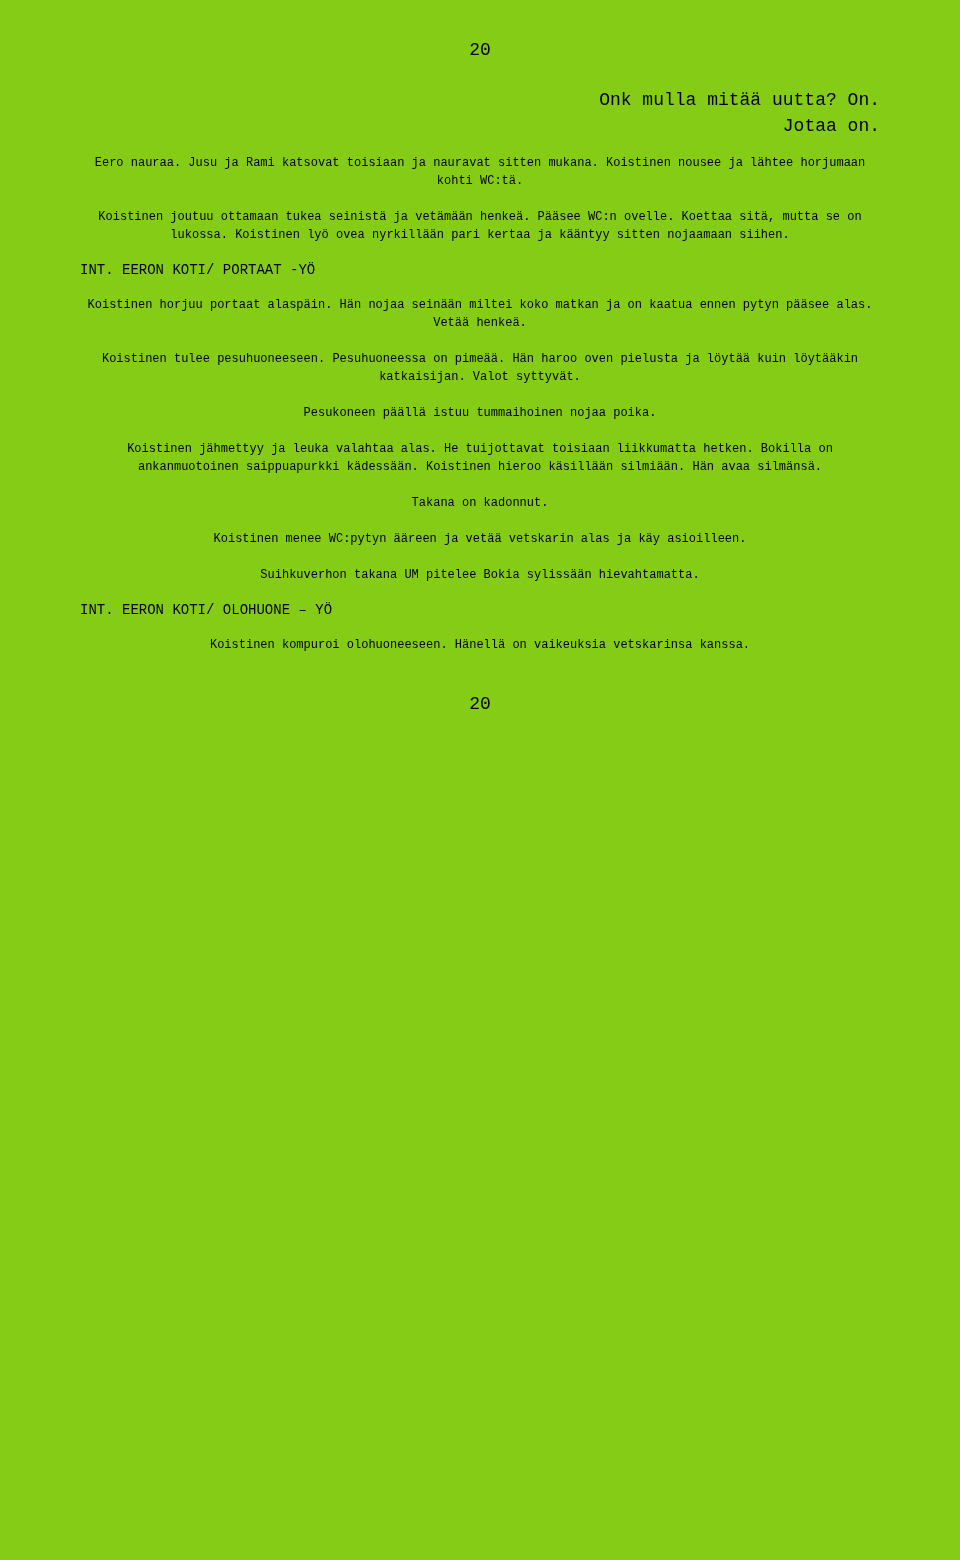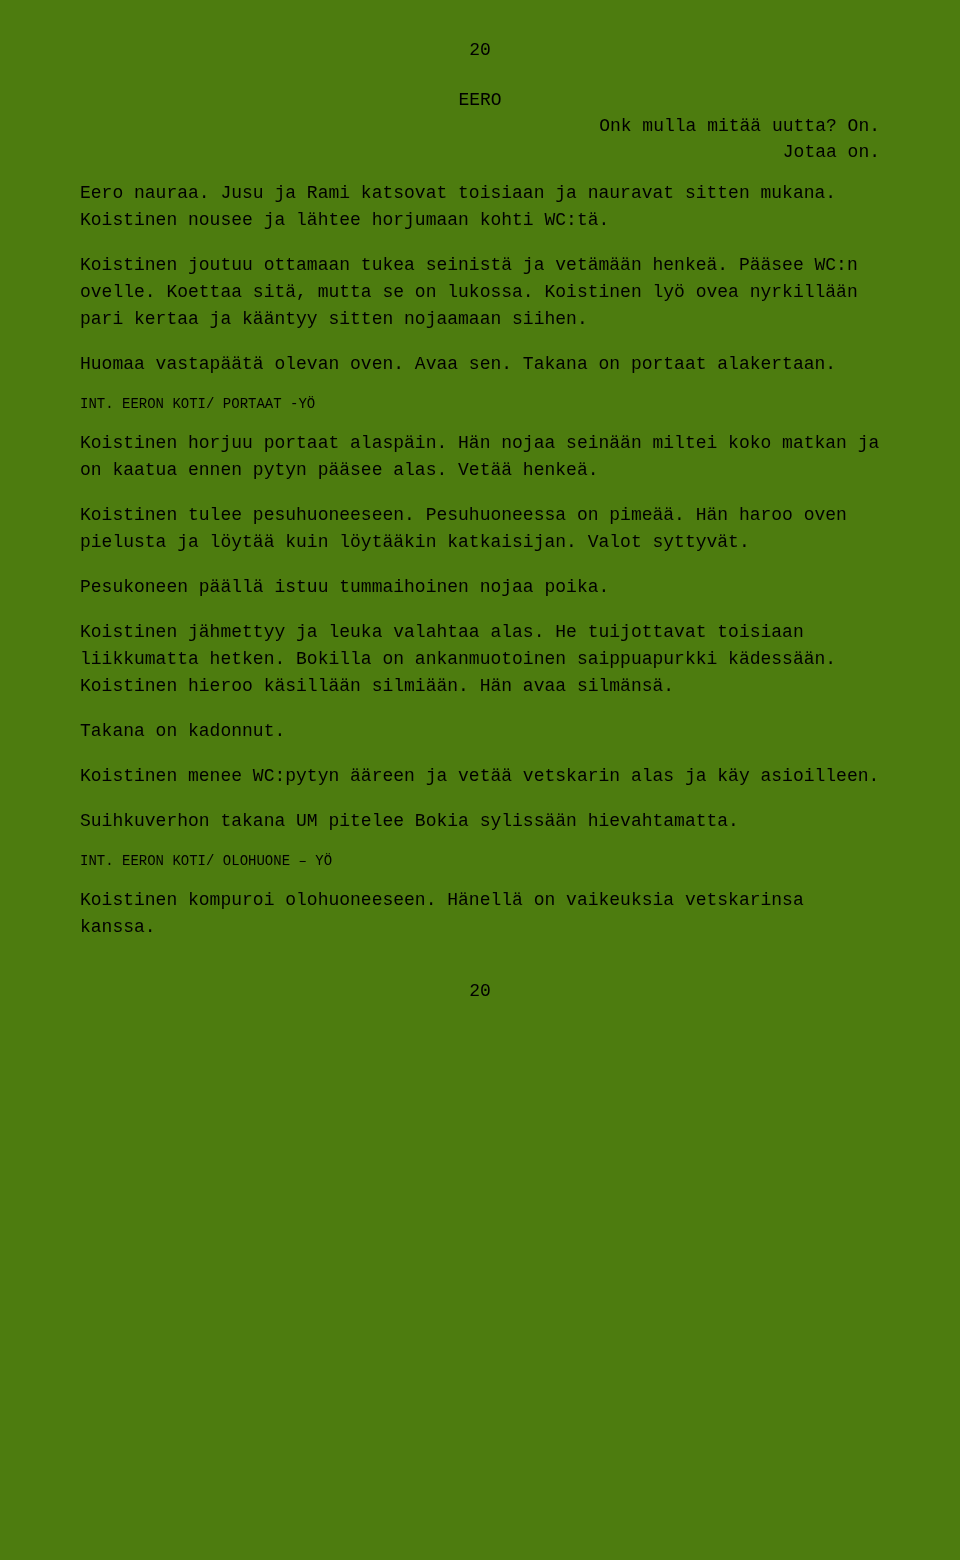--- a/index.html
+++ b/index.html
@@ -14,21 +14,21 @@
       font-size: 18px;
       color: #000000;
       width: 960px;
       min-height: 1560px;
       position: relative;
     }
 
     .page-container {
       width: 960px;
       min-height: 1560px;
-      background: #4d7c0f;
+      background: #84cc16;
       padding: 40px 80px;
       position: relative;
     }
 
     .page-number-top {
       text-align: center;
       font-size: 18px;
       margin-bottom: 30px;
       font-family: 'Courier New', Courier, monospace;
     }
@@ -49,24 +49,25 @@
     }
 
     .dialogue {
       text-align: right;
       font-size: 18px;
       font-family: 'Courier New', Courier, monospace;
       margin-bottom: 6px;
     }
 
     .action {
-      font-size: 18px;
+      font-size: 12px;
       font-family: 'Courier New', Courier, monospace;
       margin-bottom: 18px;
       line-height: 1.5;
+      text-align: center;
     }
 
     .scene-heading {
       font-size: 14px;
       font-family: 'Courier New', Courier, monospace;
       margin-bottom: 18px;
       margin-top: 18px;
       font-weight: normal;
     }
 
@@ -74,33 +75,31 @@
       height: 12px;
     }
   </style>
 </head>
 <body>
 
 <div class="page-container">
 
   <div class="page-number-top">20</div>
 
-  <div class="character-name">EERO</div>
 
   <div class="dialogue">Onk mulla mitää uutta? On.</div>
 
   <div class="dialogue">Jotaa on.</div>
 
   <div class="spacer"></div>
 
   <div class="action">Eero nauraa. Jusu ja Rami katsovat toisiaan ja nauravat sitten mukana. Koistinen nousee ja lähtee horjumaan kohti WC:tä.</div>
 
   <div class="action">Koistinen joutuu ottamaan tukea seinistä ja vetämään henkeä. Pääsee WC:n ovelle. Koettaa sitä, mutta se on lukossa. Koistinen lyö ovea nyrkillään pari kertaa ja kääntyy sitten nojaamaan siihen.</div>
 
-  <div class="action">Huomaa vastapäätä olevan oven. Avaa sen. Takana on portaat alakertaan.</div>
 
   <div class="scene-heading">INT. EERON KOTI/ PORTAAT -YÖ</div>
 
   <div class="action">Koistinen horjuu portaat alaspäin. Hän nojaa seinään miltei koko matkan ja on kaatua ennen pytyn pääsee alas. Vetää henkeä.</div>
 
 
   <div class="action">Koistinen tulee pesuhuoneeseen. Pesuhuoneessa on pimeää. Hän haroo oven pielusta ja löytää kuin löytääkin katkaisijan. Valot syttyvät.</div>
 
   <div class="action">Pesukoneen päällä istuu tummaihoinen nojaa poika.</div>
 

